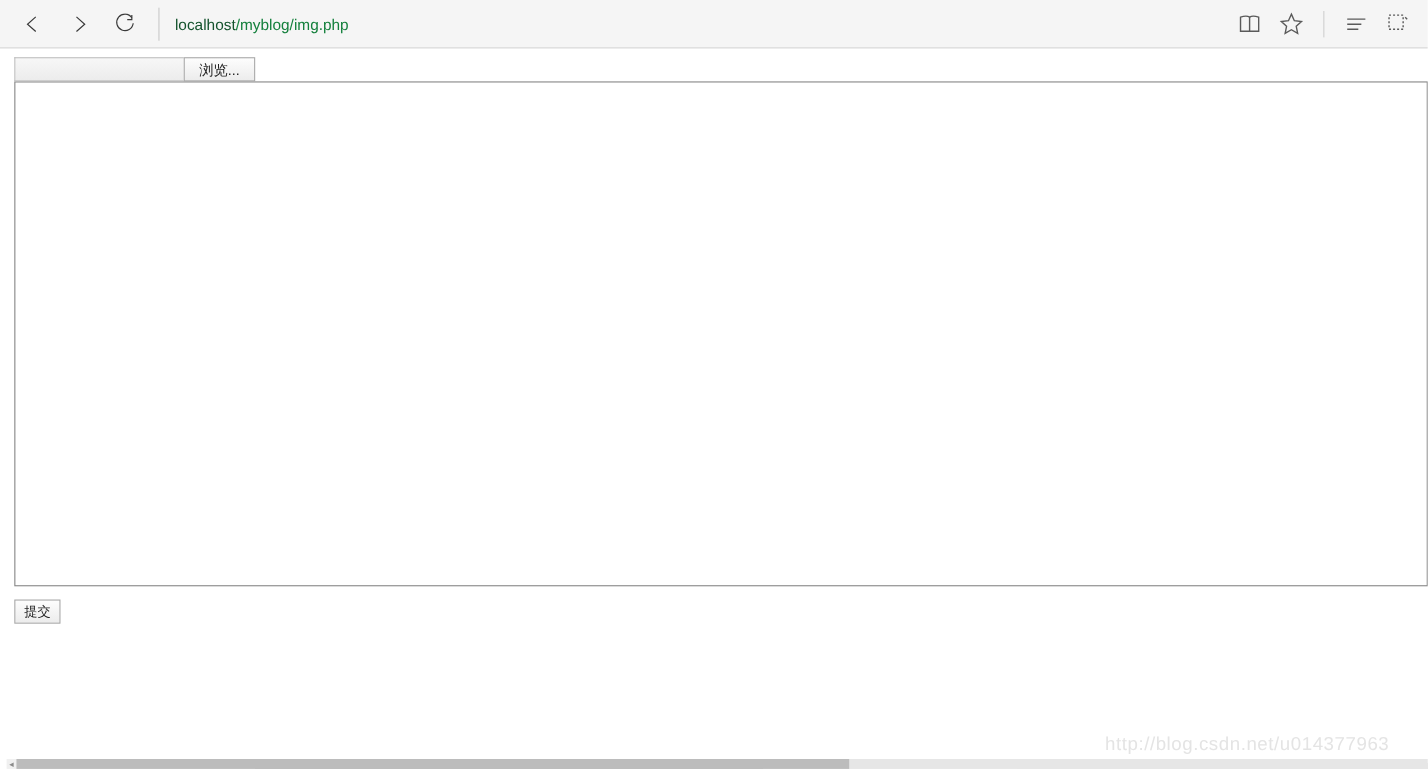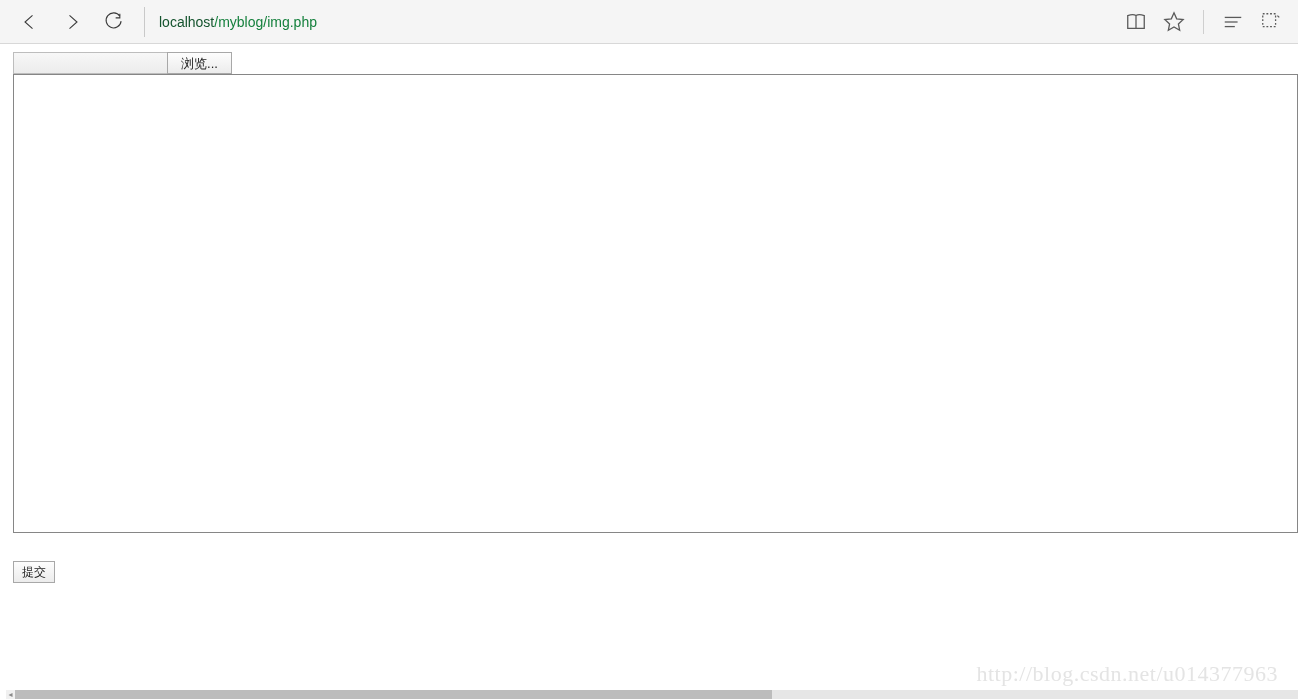--- a/index.html
+++ b/index.html
@@ -130,39 +130,39 @@
       border: 1px solid #868686;
       resize: none;
       font-family: monospace;
       font-size: 13px;
       padding: 2px;
       outline: none;
       margin-top: 0;
       display: block;
     }
     .submit-row {
-      margin-top: 28px;
+      margin-top: 12px;
     }
     .submit-btn {
       height: 22px;
       padding: 0 8px;
       background: linear-gradient(#fdfdfd, #ececec);
       border: 1px solid #a8a8a8;
       font-size: 12px;
       font-family: "Microsoft YaHei", "Segoe UI", sans-serif;
       color: #222;
       cursor: pointer;
       line-height: 1;
     }
     .watermark {
       position: absolute;
-      right: 20px;
+      right: 35px;
       bottom: 12px;
-      font-family: Liberation Serif, serif;
-      font-size: 22px;
+      font-family: Liberation Sans, sans-serif;
+      font-size: 17px;
       color: #e4e4e4;
       letter-spacing: 0.5px;
       pointer-events: none;
       user-select: none;
     }
     .bottom-scroll {
       position: absolute;
       left: 6px;
       right: 0;
       bottom: 0;

